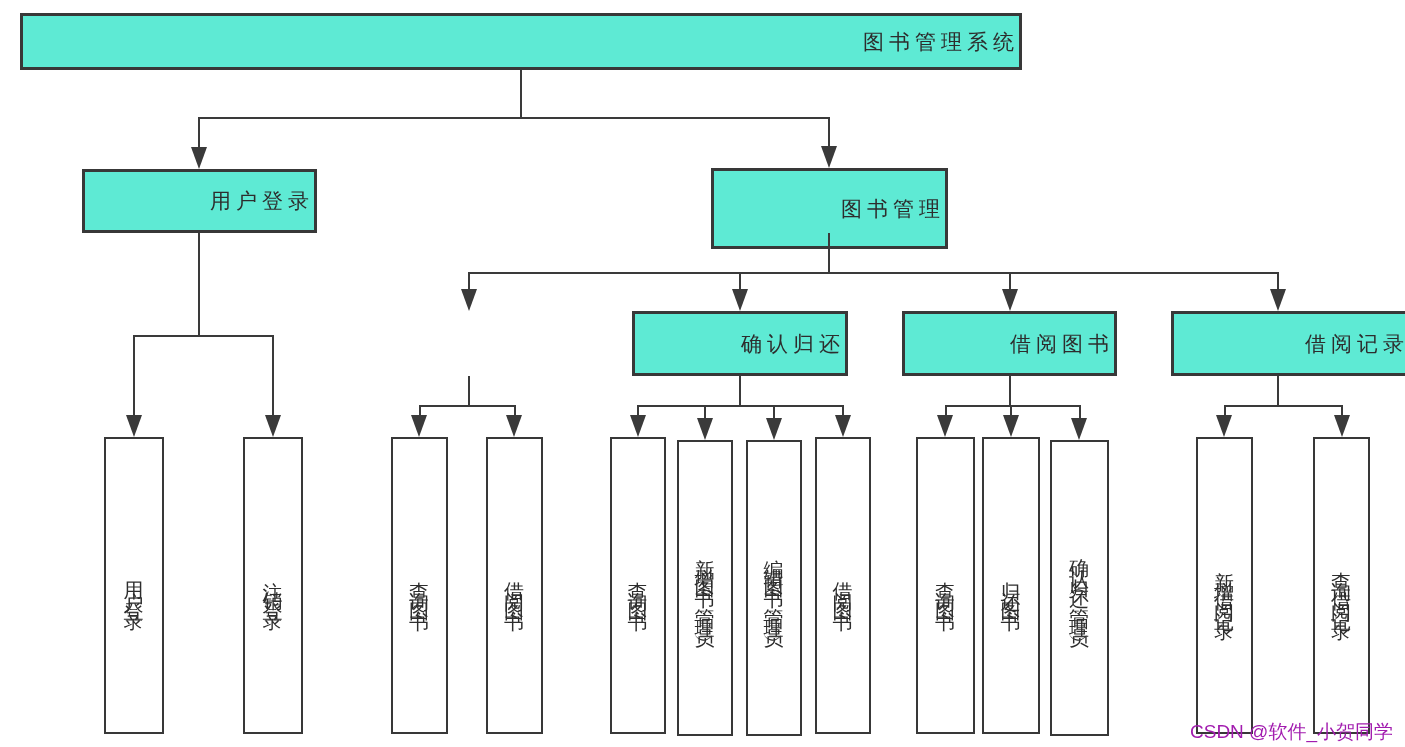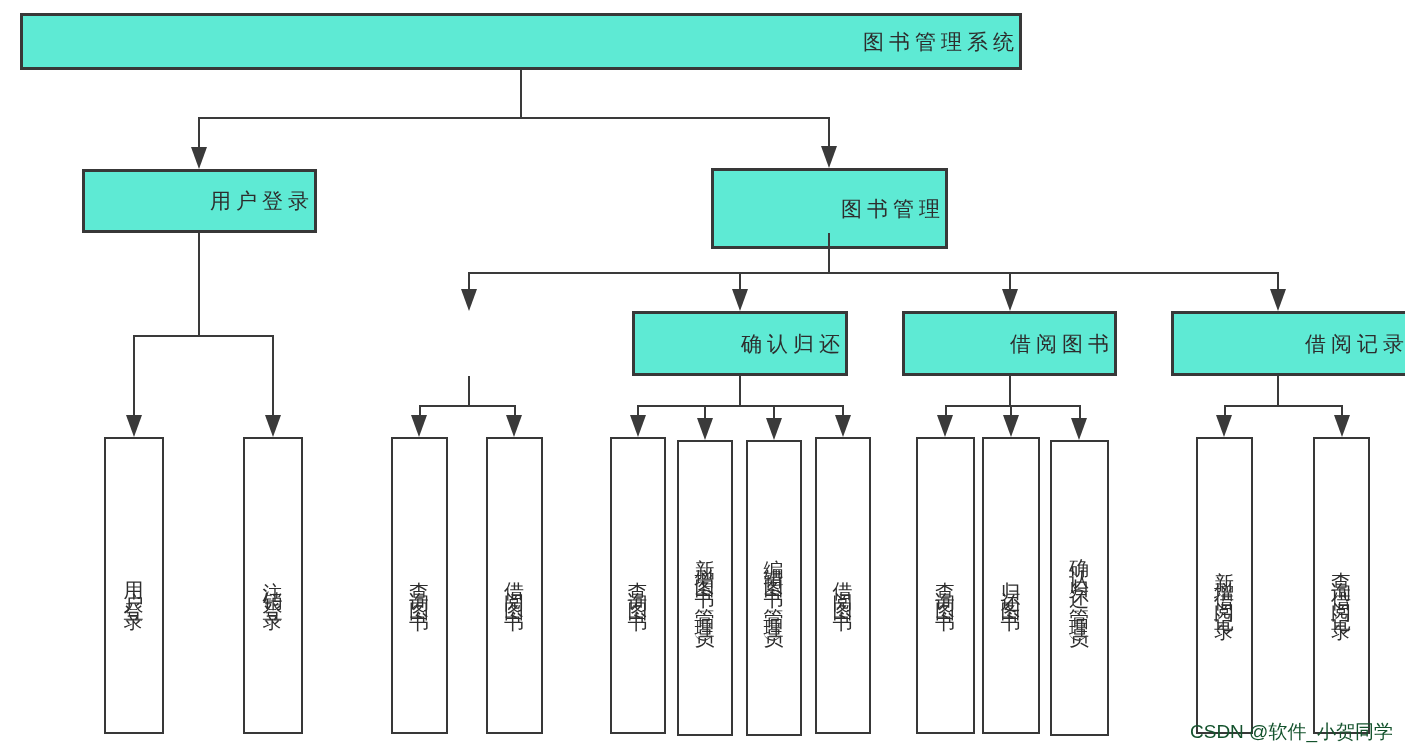--- a/index.html
+++ b/index.html
@@ -26,21 +26,21 @@
   
   .vline{position:absolute;width:2px;background:#3a3a3a;}
   .hline{position:absolute;height:2px;background:#3a3a3a;}
   .ahead{
     position:absolute;width:0;height:0;
     border-left:8px solid transparent;border-right:8px solid transparent;
     border-top:22px solid #3a3a3a;
   }
   .watermark{
     position:absolute;left:1190px;top:719px;width:210px;
-    font-size:19px;color:#14532d;white-space:nowrap;z-index:5;
+    font-size:19px;color:#a21caf;white-space:nowrap;z-index:5;
   }
 </style>
 </head>
 <body>
 
 <div class="canvas">
 
   <div class="node node-h" style="left:20px;top:13px;width:1002px;height:57px;">
     <span>图书管理系统</span>
   </div>

